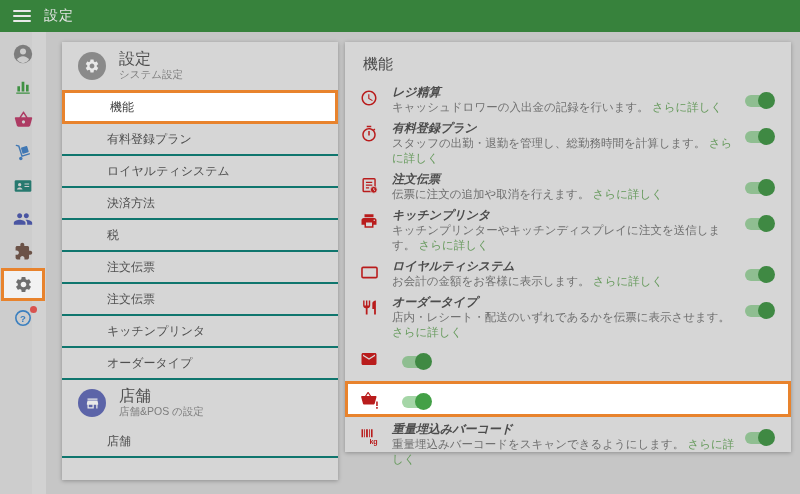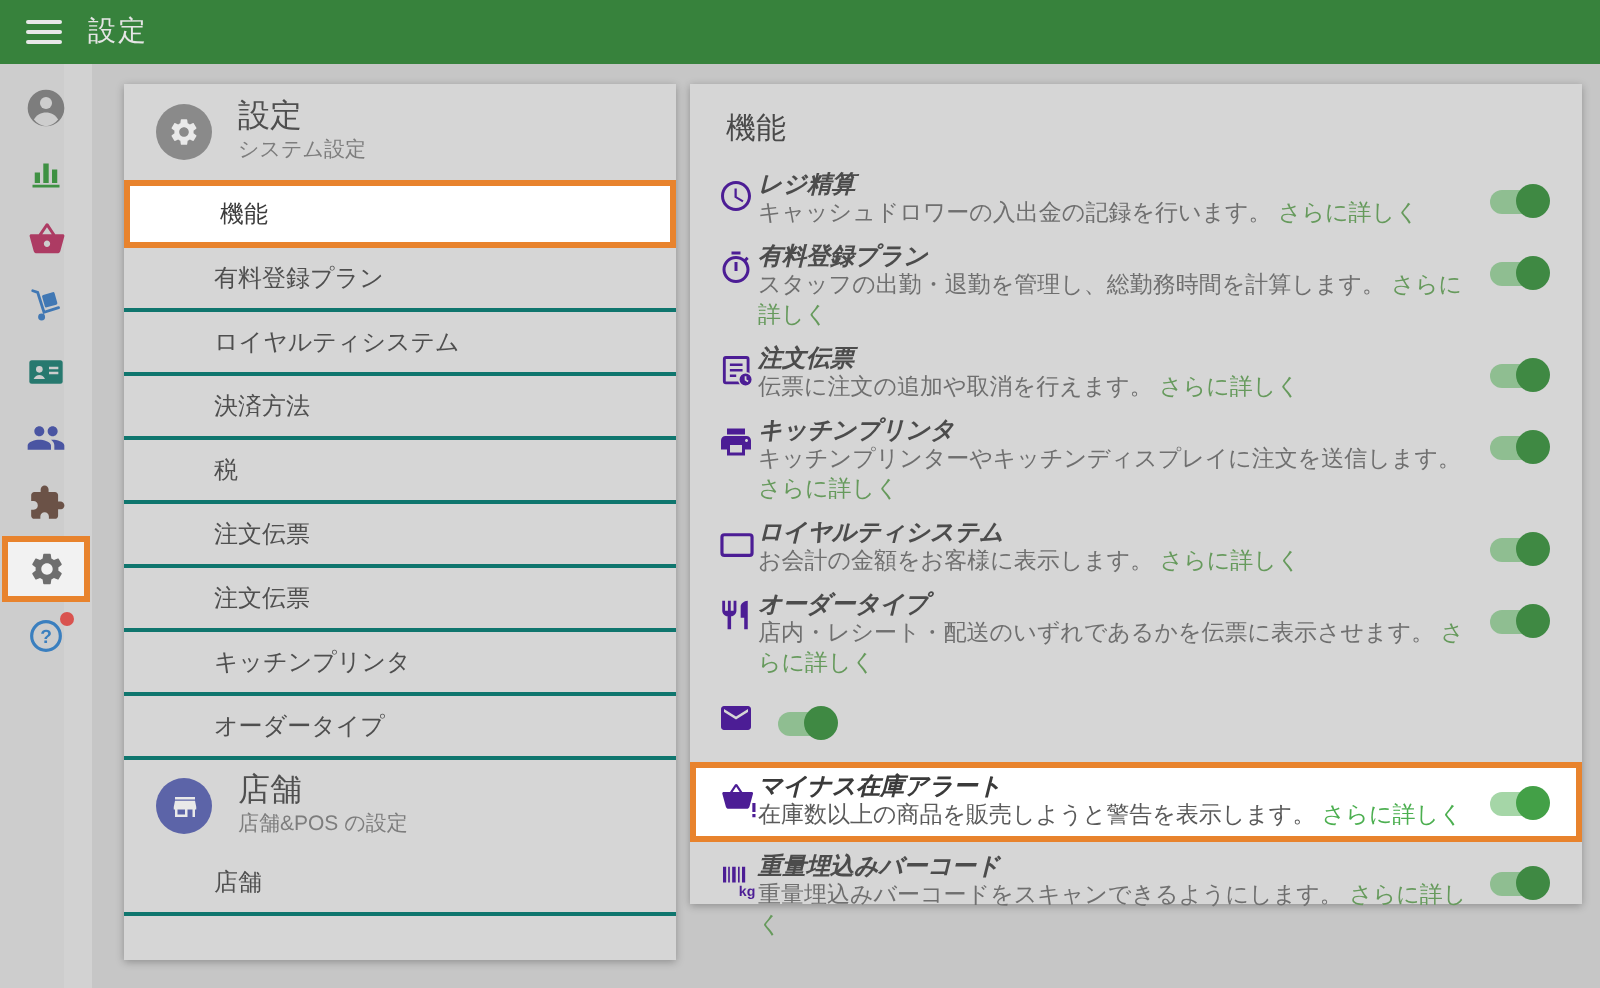--- a/index.html
+++ b/index.html
@@ -60,21 +60,21 @@
   }
   
   .main-panel {
     position: absolute; left: 345px; top: 42px; width: 446px; height: 410px;
     background: #d6d6d6; box-shadow: 0 1px 4px rgba(0,0,0,.28);
     display: flex; flex-direction: column;
   }
   .main-title { font-size: 15px; color: #4a4a4a; padding: 13px 18px 8px; }
   .features { flex: 1; }
   .feat-row { display: flex; align-items: flex-start; padding: 3px 16px 3px 14px; min-height: 36px; }
-  .feat-icon { width: 20px; flex: none; margin-top: 4px; color: #4c1d95; display: flex; justify-content: flex-start; }
+  .feat-icon { width: 20px; flex: none; margin-top: 4px; margin-right: 13px; color: #b91c1c; display: flex; justify-content: center; }
   .feat-text { flex: 1; }
   .feat-title { font-size: 12px; font-weight: bold; color: #4c4c4c; line-height: 15px; font-style: italic; }
   .feat-desc { font-size: 11.5px; color: #6f6f6f; line-height: 15px; }
   .learn-more { color: #669a5c; text-decoration: none; cursor: pointer; }
   .toggle { position: relative; width: 30px; height: 17px; flex: none; margin-left: 10px; margin-top: 7px; cursor: pointer; }
   .toggle .track { position: absolute; left: 0; top: 2.5px; width: 26px; height: 12px; border-radius: 6px; background: #8fbe91; }
   .toggle .knob { position: absolute; right: 0; top: 0; width: 17px; height: 17px; border-radius: 50%; background: #3f8943; }
   .feat-row.highlighted {
     background: #fff; border: 3px solid var(--accent);
     padding: 2px 13px 2px 11px; margin: 2px 0;
@@ -346,27 +346,20 @@
           <span class="knob"></span>
     </span>
   </div>
       <div class="feat-row highlighted">
     <span class="feat-icon">
           <svg viewBox="0 0 24 24" width="20" height="20" fill="currentColor">
             <path d="M14.6 7.2l-3-4.5c-.16-.24-.43-.36-.7-.36-.27 0-.54.12-.7.37L7.2 7.2H3.4c-.46 0-.84.38-.84.84l.03.23 2.13 7.8c.2.7.84 1.23 1.62 1.23h10.9c.78 0 1.42-.52 1.63-1.23l2.13-7.8.03-.23c0-.46-.38-.84-.84-.84H14.6zM8.8 7.2l2.1-3.1 2.1 3.1H8.8z"></path>
             <path d="M20.6 13.8h1.9v5.4h-1.9zM20.6 20.4h1.9v2h-1.9z"></path>
           </svg>
         </span>
-    <div class="feat-text">
-      <div class="feat-title">マイナス在庫アラート</div>
-      <div class="feat-desc">
-        <span class="desc-text">在庫数以上の商品を販売しようと警告を表示します。</span>
-        <a class="learn-more">さらに詳しく</a>
-      </div>
-    </div>
     <span class="toggle">
       <span class="track"></span>
           <span class="knob"></span>
     </span>
   </div>
       <div class="feat-row">
     <span class="feat-icon">
           <svg viewBox="0 0 24 24" width="20" height="20" fill="currentColor">
             <path d="M3 4h1.9v9.5H3zM6.1 4h1v9.5h-1zM8.5 4h2.1v9.5H8.5zM12 4h1v9.5h-1zM14.4 4h1.9v9.5h-1.9z"></path>
             <text x="12.5" y="21.5" font-size="8.5" font-weight="bold" fill="currentColor">kg</text>

